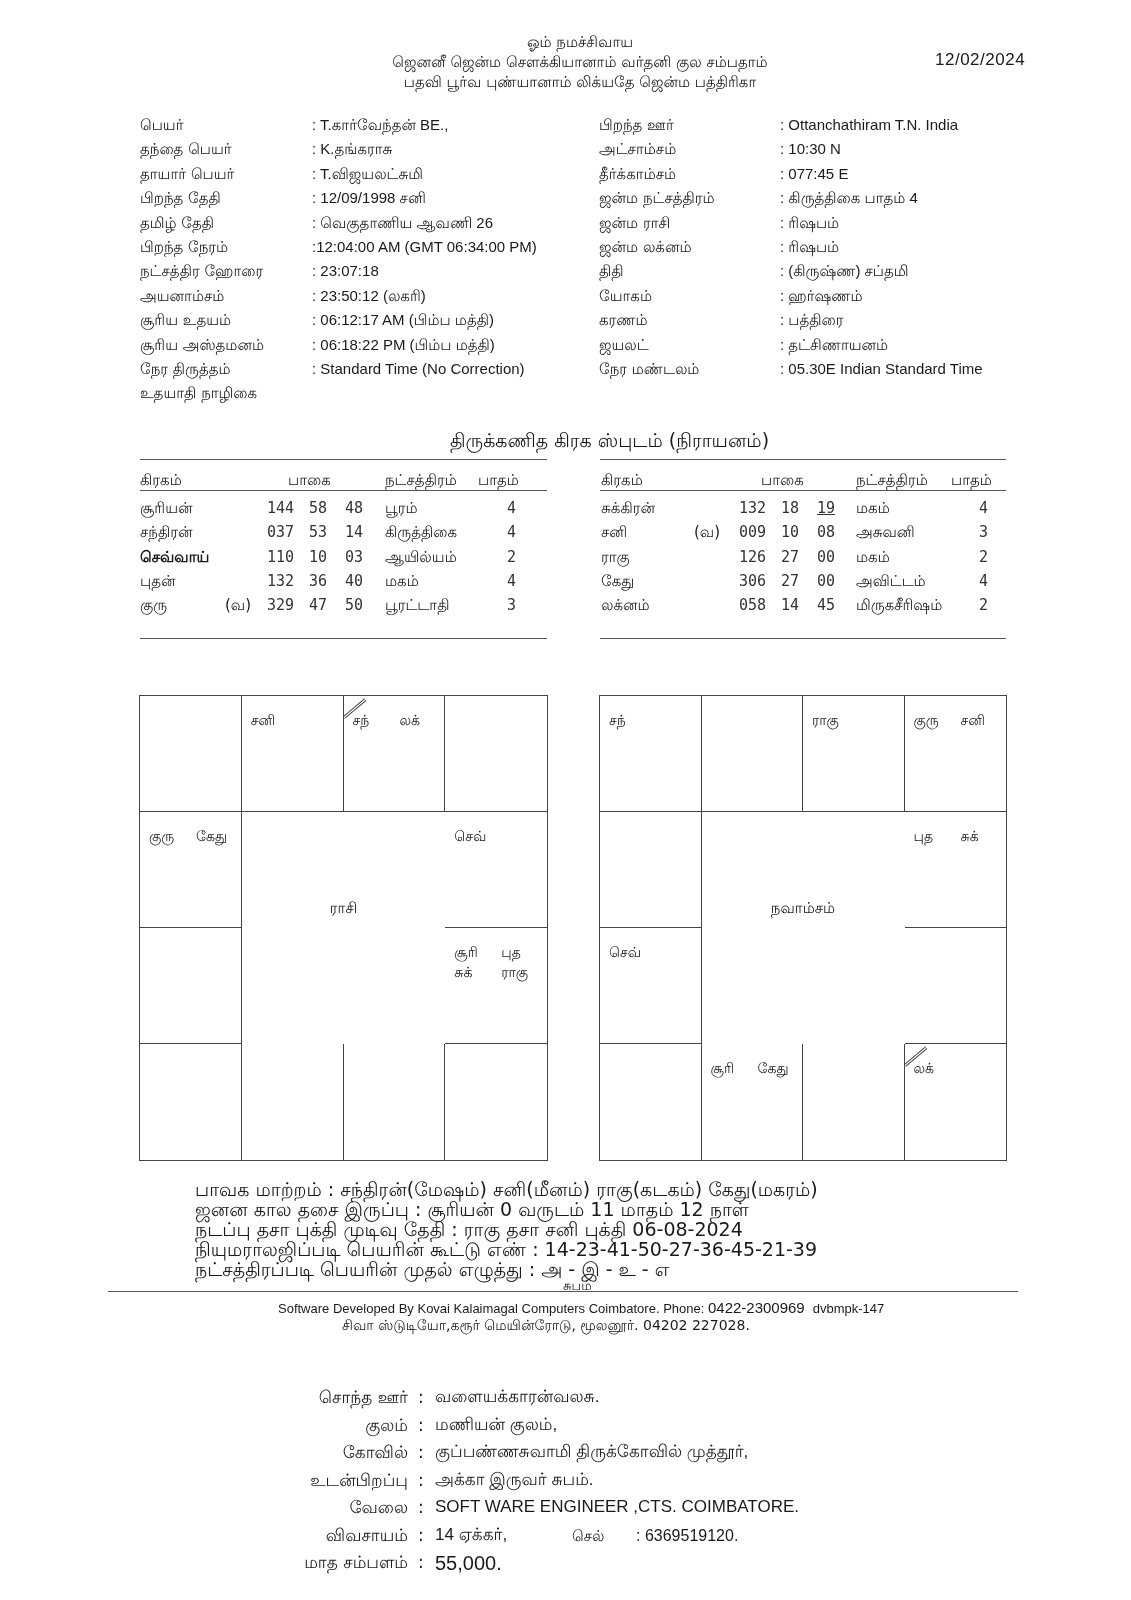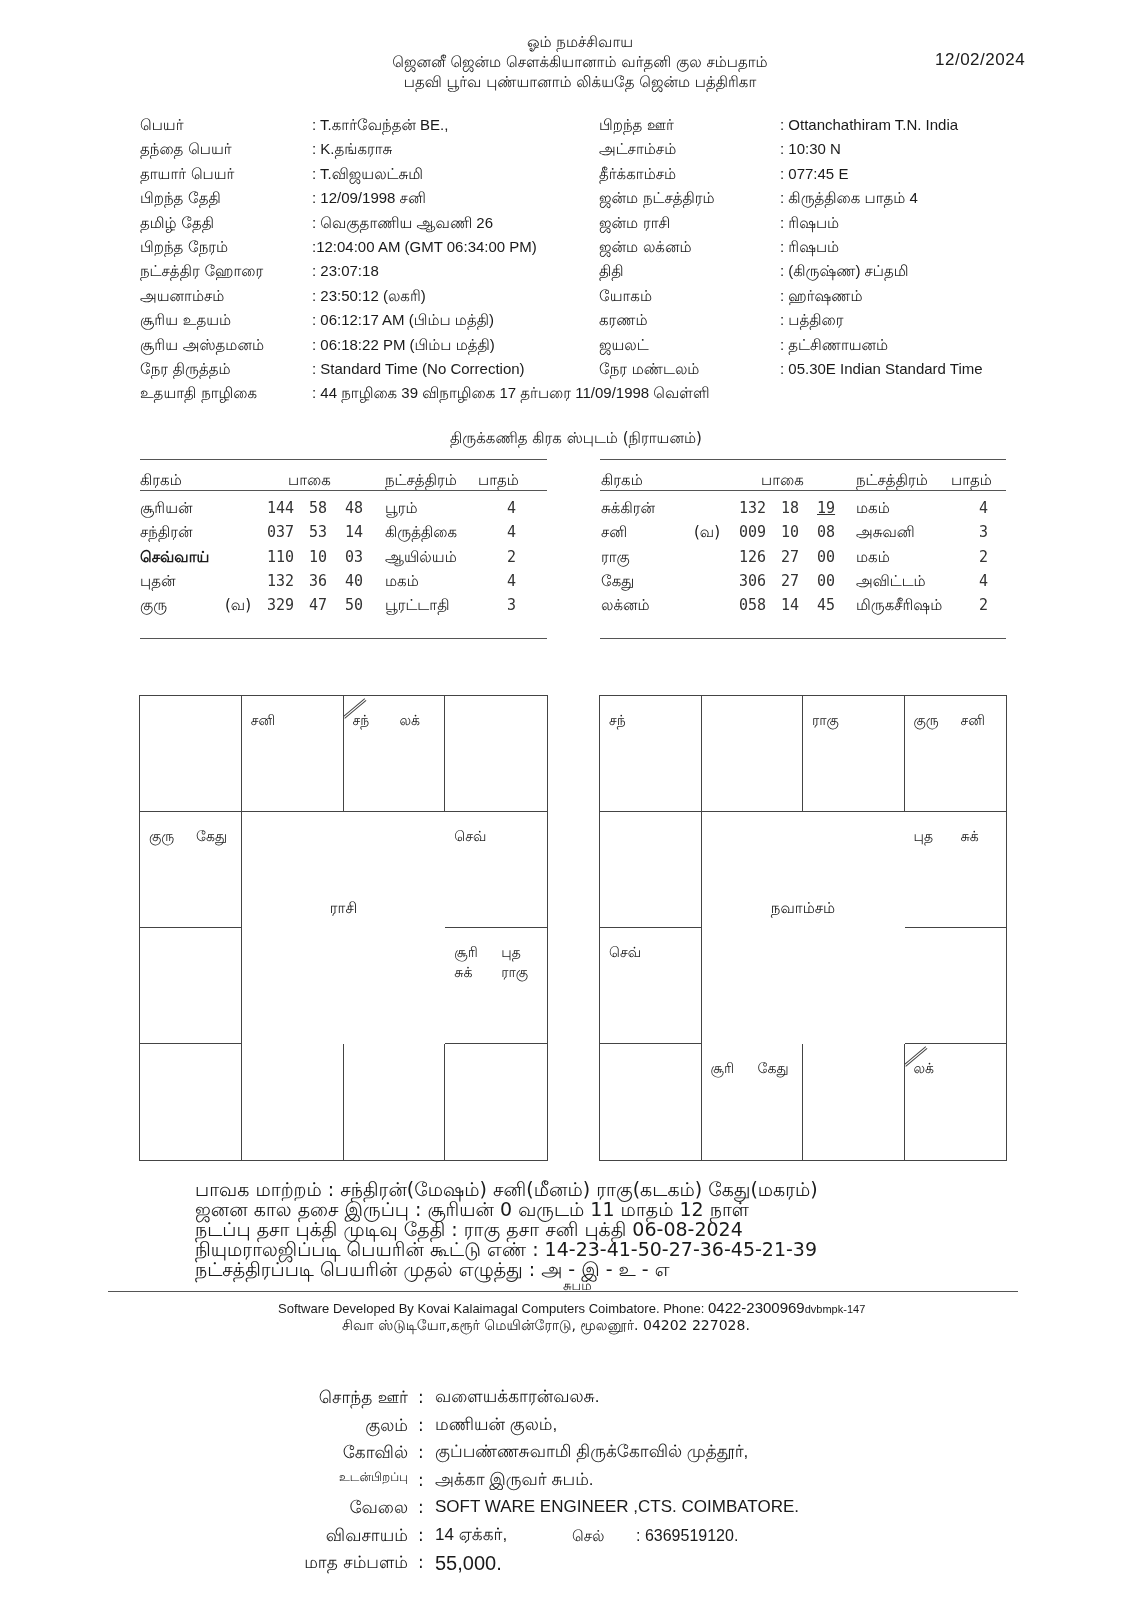--- a/index.html
+++ b/index.html
@@ -13,37 +13,37 @@
   .date { position: absolute; left: 935px; top: 50px; font-family: "Liberation Sans", sans-serif; font-size: 17px; letter-spacing: 0.5px; }
 
   .info-row { position: absolute; font-size: 15px; height: 24px; line-height: 24px; }
   .info-row .lbl { position: absolute; left: 0; white-space: nowrap; }
   .info-row .val { position: absolute; white-space: nowrap; }
   .left-info .lbl { left: 0; }
   .left-info .val { left: 172px; }
   .right-info .val { left: 181px; }
   .latin { font-family: "Liberation Sans", sans-serif; font-size: 15px; }
 
-  .sec-title { position: absolute; left: 450px; top: 429px; font-size: 15px; }
+  .sec-title { position: absolute; left: 450px; top: 429px; font-size: 19px; }
   .rule { position: absolute; height: 0; border-top: 1.5px solid #555; }
   .pt-head, .pt-row { position: absolute; font-size: 15px; height: 24px; line-height: 24px; }
   .pt-head span, .pt-row span { position: absolute; white-space: nowrap; }
   .num { font-family: "DejaVu Sans Mono", "Liberation Mono", monospace; font-size: 15px; color: #333; }
 
   .chart { position: absolute; border: 1.3px solid #444; }
   .chart .cell { position: absolute; box-sizing: border-box; border-right: 1.3px solid #444; border-bottom: 1.3px solid #444; font-size: 14px; }
   .chart .cell .t { position: absolute; white-space: nowrap; }
   .chart .center { position: absolute; box-sizing: border-box; font-size: 15px; text-align: center; }
   .lagna-mark { position: absolute; width: 28px; height: 0; border-top: 3px double #444; transform-origin: left center; }
 
   .summary { position: absolute; left: 195px; font-size: 19px; line-height: 20px; white-space: nowrap; }
   .footer-rule { position: absolute; left: 108px; top: 1291px; width: 910px; border-top: 1.5px solid #555; }
   .soft { position: absolute; top: 1299px; left: 278px; font-family: "Liberation Sans", sans-serif; font-size: 13px; white-space: nowrap; }
   .soft .ph { font-size: 15px; }
-  .soft .code { font-size: 11px; }
+  .soft .code { font-size: 13px; margin-left: 8px; }
   .studio { position: absolute; top: 1317px; left: 342px; font-size: 14px; white-space: nowrap; }
 </style>
 </head>
 <body>
 
 <div class="hdr" style="top:32px">ஓம் நமச்சிவாய</div>
 <div class="hdr" style="top:52px">ஜெனனீ ஜென்ம சௌக்கியானாம் வர்தனி குல சம்பதாம்</div>
 <div class="hdr" style="top:72px">பதவி பூர்வ புண்யானாம் லிக்யதே ஜென்ம பத்திரிகா</div>
 <div class="date">12/02/2024</div>
 
@@ -87,21 +87,20 @@
     <div class="info-row left-info" style="left: 140px; top: 332.6px; width: 450px;">
       <span class="lbl">சூரிய அஸ்தமனம்</span>
       <span class="val latin">: 06:18:22 PM (பிம்ப மத்தி)</span>
     </div>
     <div class="info-row left-info" style="left: 140px; top: 357px; width: 450px; text-decoration: underline;">
       <span class="lbl">நேர திருத்தம்</span>
       <span class="val latin">: Standard Time (No Correction)</span>
     </div>
     <div class="info-row left-info" style="left: 140px; top: 381.4px; width: 450px;">
       <span class="lbl">உதயாதி நாழிகை</span>
-      <span class="val latin">: 44 நாழிகை  39 விநாழிகை   17 தர்பரை 11/09/1998 வெள்ளி</span>
     </div>
   </div>
 
 <div id="right-info">
     <div class="info-row right-info" style="left: 599px; top: 113px; width: 420px;">
       <span class="lbl">பிறந்த ஊர்</span>
       <span class="val latin">: Ottanchathiram  T.N. India</span>
     </div>
     <div class="info-row right-info" style="left: 599px; top: 137.4px; width: 420px;">
       <span class="lbl">அட்சாம்சம்</span>
@@ -384,21 +383,21 @@
 <div id="extra">
     <div class="abs" style="top: 1387px; right: 723px; font-size: 17px; text-align: right;">சொந்த ஊர்</div>
     <div class="abs" style="top: 1387px; left: 418px; font-size: 17px;">:</div>
     <div class="abs" style="top: 1387px; left: 435px; font-size: 17px; font-family: &quot;Liberation Sans&quot;, &quot;DejaVu Sans&quot;, sans-serif;">வளையக்காரன்வலசு.</div>
     <div class="abs" style="top: 1414.5px; right: 723px; font-size: 17px; text-align: right;">குலம்</div>
     <div class="abs" style="top: 1414.5px; left: 418px; font-size: 17px;">:</div>
     <div class="abs" style="top: 1414.5px; left: 435px; font-size: 17px; font-family: &quot;Liberation Sans&quot;, &quot;DejaVu Sans&quot;, sans-serif;">மணியன் குலம்,</div>
     <div class="abs" style="top: 1442px; right: 723px; font-size: 17px; text-align: right;">கோவில்</div>
     <div class="abs" style="top: 1442px; left: 418px; font-size: 17px;">:</div>
     <div class="abs" style="top: 1442px; left: 435px; font-size: 17px; font-family: &quot;Liberation Sans&quot;, &quot;DejaVu Sans&quot;, sans-serif;">குப்பண்ணசுவாமி திருக்கோவில் முத்தூர்,</div>
-    <div class="abs" style="top: 1469.5px; right: 723px; font-size: 12px; text-align: right;">உடன்பிறப்பு</div>
+    <div class="abs" style="top: 1469.5px; right: 723px; font-size: 17px; text-align: right;">உடன்பிறப்பு</div>
     <div class="abs" style="top: 1469.5px; left: 418px; font-size: 17px;">:</div>
     <div class="abs" style="top: 1469.5px; left: 435px; font-size: 17px; font-family: &quot;Liberation Sans&quot;, &quot;DejaVu Sans&quot;, sans-serif;">அக்கா இருவர் சுபம்.</div>
     <div class="abs" style="top: 1497px; right: 723px; font-size: 17px; text-align: right;">வேலை</div>
     <div class="abs" style="top: 1497px; left: 418px; font-size: 17px;">:</div>
     <div class="abs" style="top: 1497px; left: 435px; font-size: 17px; font-family: &quot;Liberation Sans&quot;, &quot;DejaVu Sans&quot;, sans-serif;">SOFT WARE  ENGINEER ,CTS. COIMBATORE.</div>
     <div class="abs" style="top: 1524.5px; right: 723px; font-size: 17px; text-align: right;">விவசாயம்</div>
     <div class="abs" style="top: 1524.5px; left: 418px; font-size: 17px;">:</div>
     <div class="abs" style="top: 1524.5px; left: 435px; font-size: 17px; font-family: &quot;Liberation Sans&quot;, &quot;DejaVu Sans&quot;, sans-serif;">14  ஏக்கர்,</div>
     <div class="abs" style="top: 1552px; right: 723px; font-size: 17px; text-align: right;">மாத சம்பளம்</div>
     <div class="abs" style="top: 1552px; left: 418px; font-size: 17px;">:</div>

